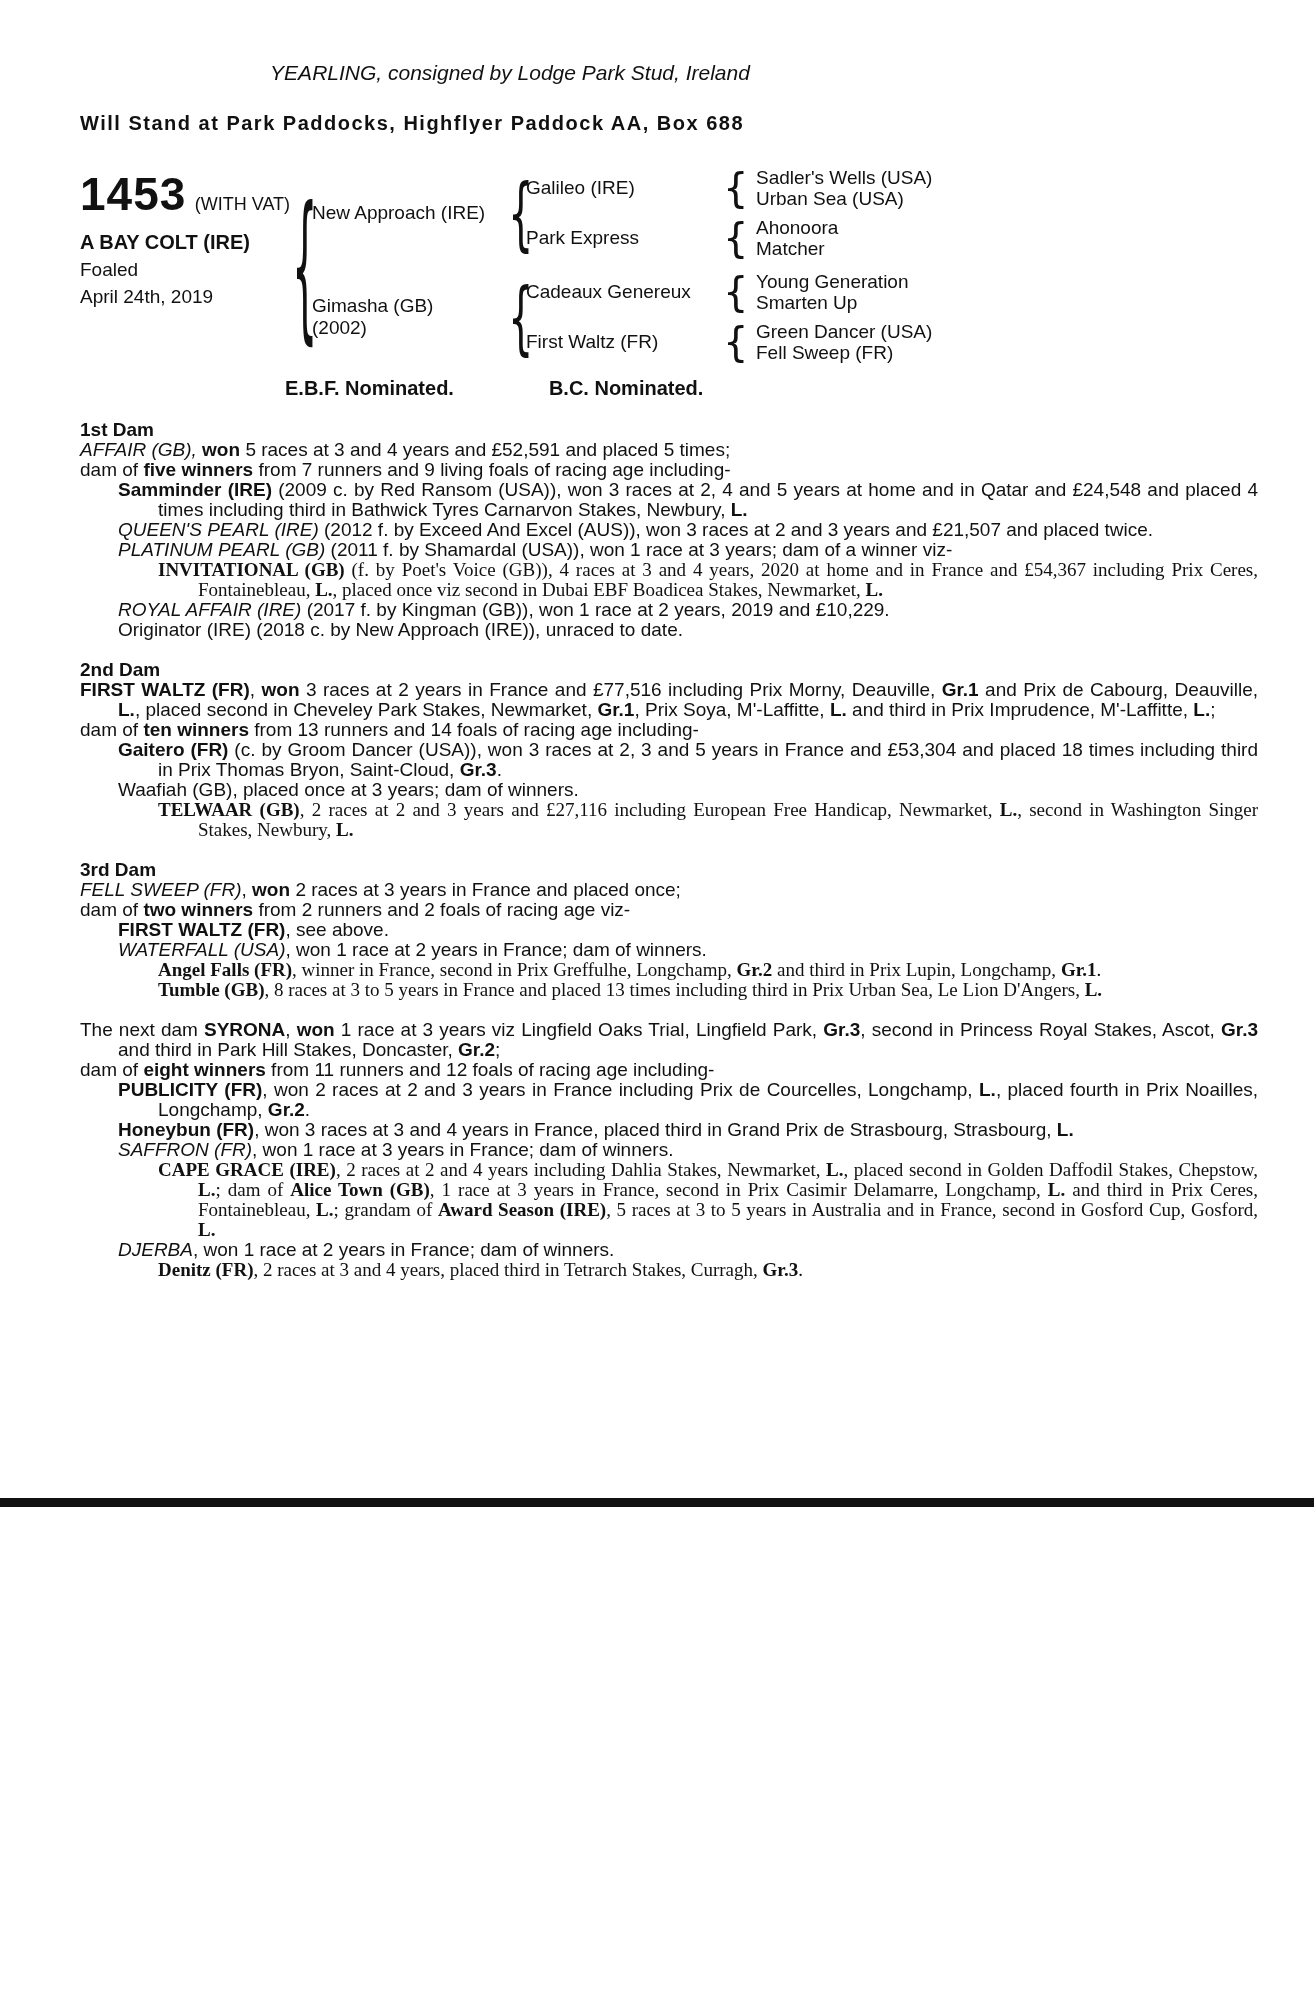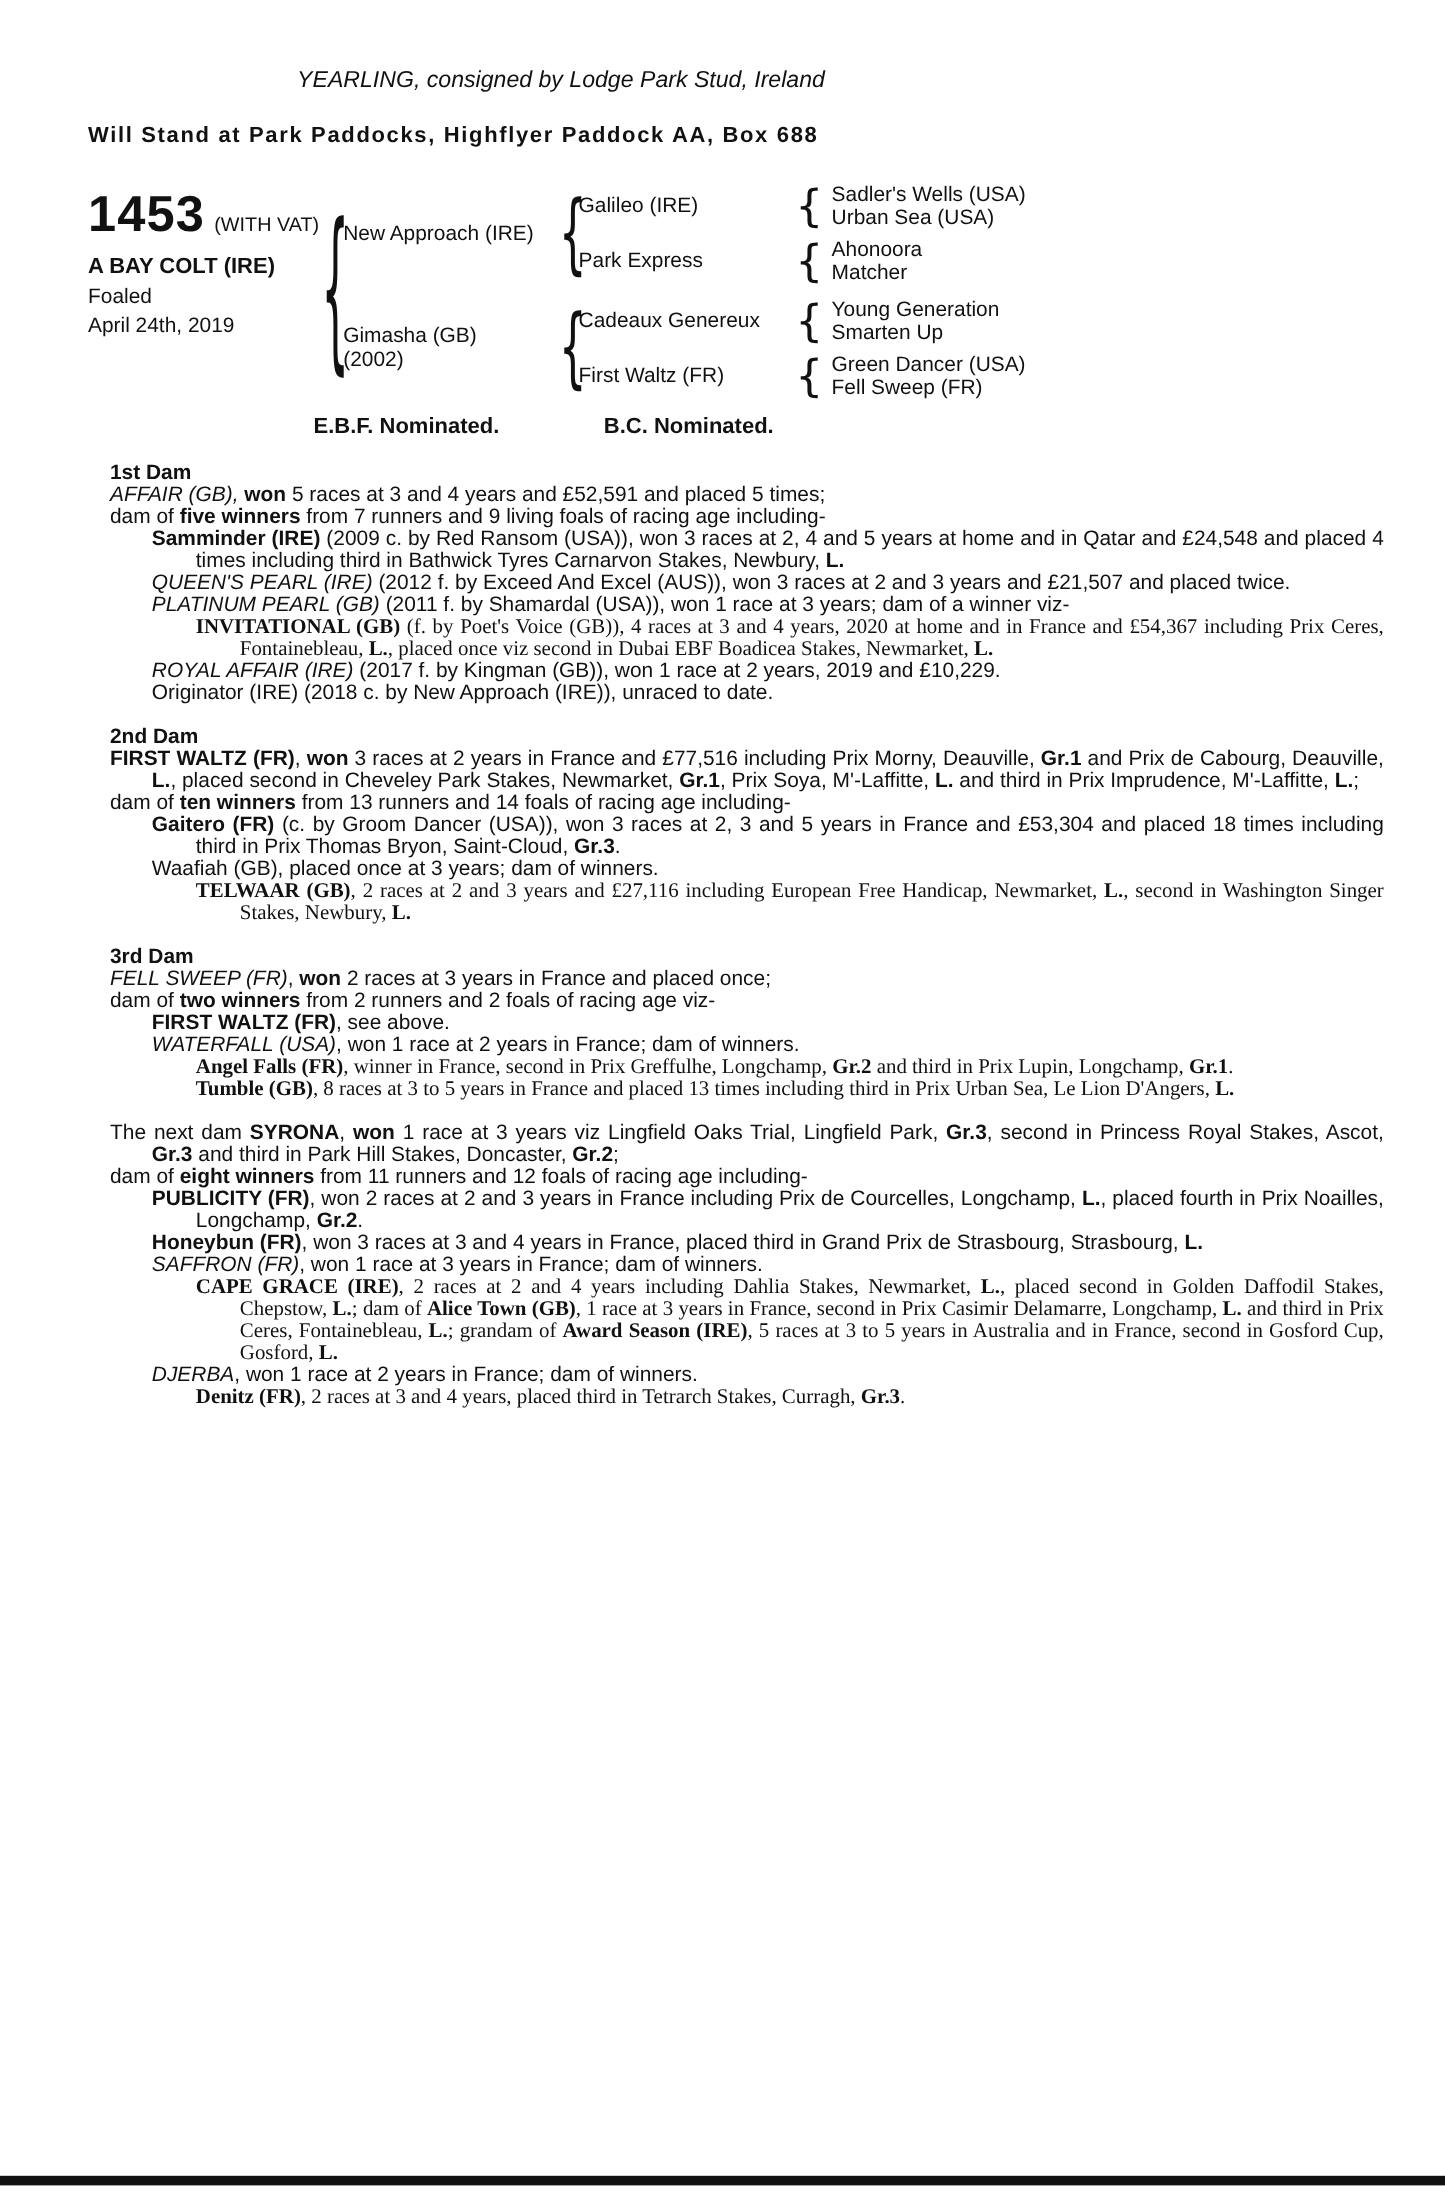--- a/index.html
+++ b/index.html
@@ -1,19 +1,19 @@
 <!DOCTYPE html>
 <html><head>
 <meta charset="utf-8">
 <style>
   * { margin:0; padding:0; box-sizing:border-box; }
   html,body { background:#ffffff; }
   .page {
     position:relative;
-    width:1314px; height:1987px;
+    width:1314px; height:1507px;
     background:#ffffff;
     color:#111;
     font-family:"Liberation Sans", sans-serif;
     overflow:hidden;
     padding:60px 56px 0 80px;
   }
   
   .consignor-line {
     width:860px;
     text-align:center;
@@ -63,21 +63,21 @@
   }
   .brace.small { transform:scaleY(1.0); }
   .brace.mid   { transform:scaleY(2.0); }
   .brace.big   { transform:scaleY(4.0); margin-right:2px; }
 
   .nominations { display:flex; margin-top:14px; font-weight:bold; font-size:20px; }
   .nom-ebf { margin-left:205px; }
   .nom-bc  { margin-left:95px; }
 
   
-  .body-text { margin-top:20px; font-size:19px; line-height:20px;margin-left:20px; }
+  .body-text { margin-top:20px; font-size:19px; line-height:20px; }
   .section { margin-bottom:20px; }
   .sec-heading { font-weight:bold; }
   .para { text-align:justify; }
   .para.lvl0 { padding-left:38px;  text-indent:-38px; }
   .para.lvl1 { padding-left:78px;  text-indent:-40px; }
   .para.lvl2 { padding-left:118px; text-indent:-40px;font-family:Liberation Serif, serif; }
   .b { font-weight:bold; }
   .i { font-style:italic; }
 
   .page-edge {

